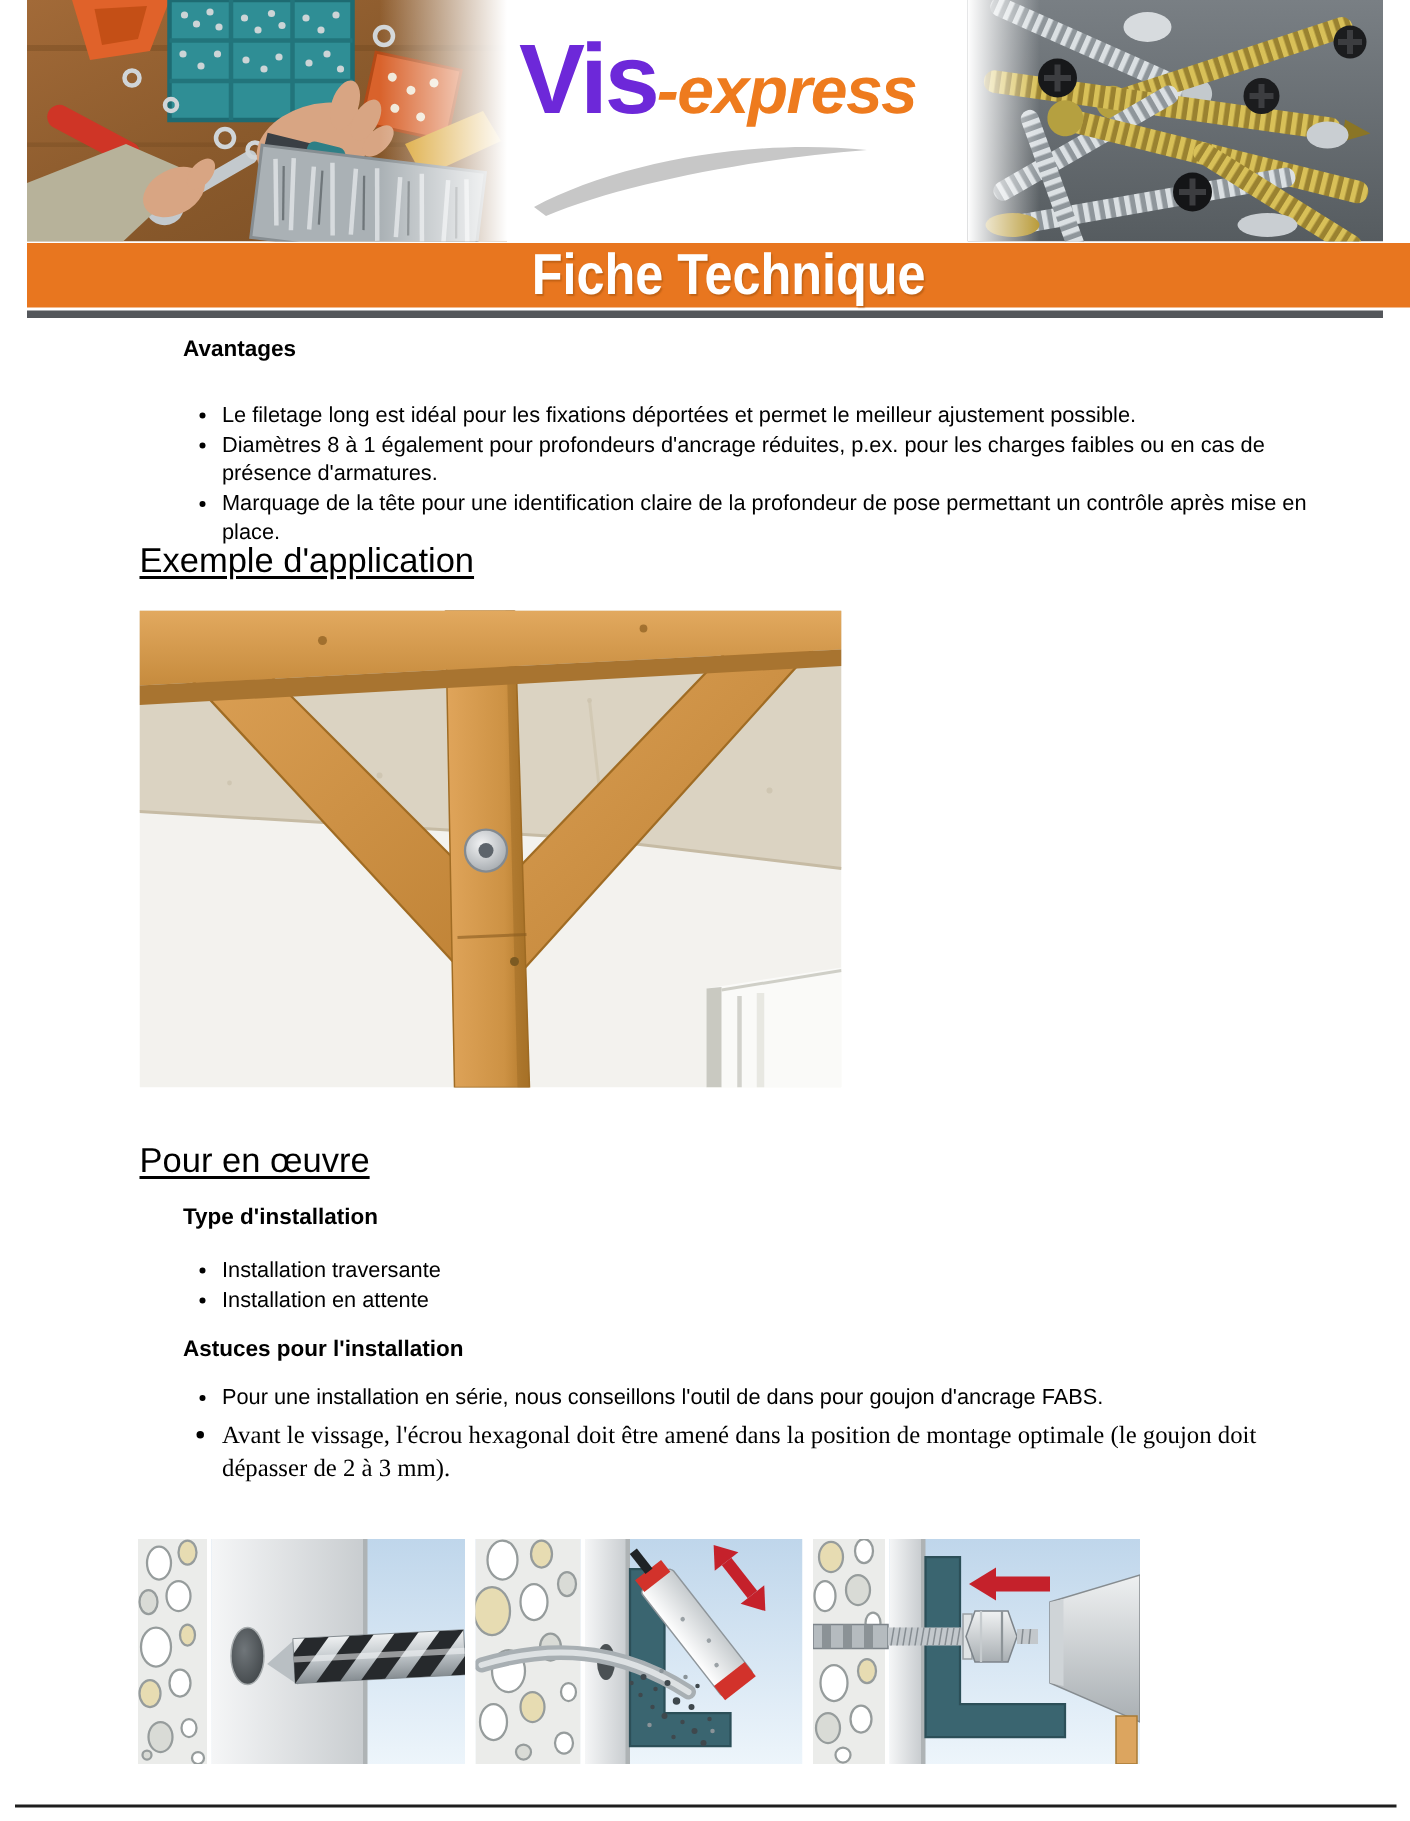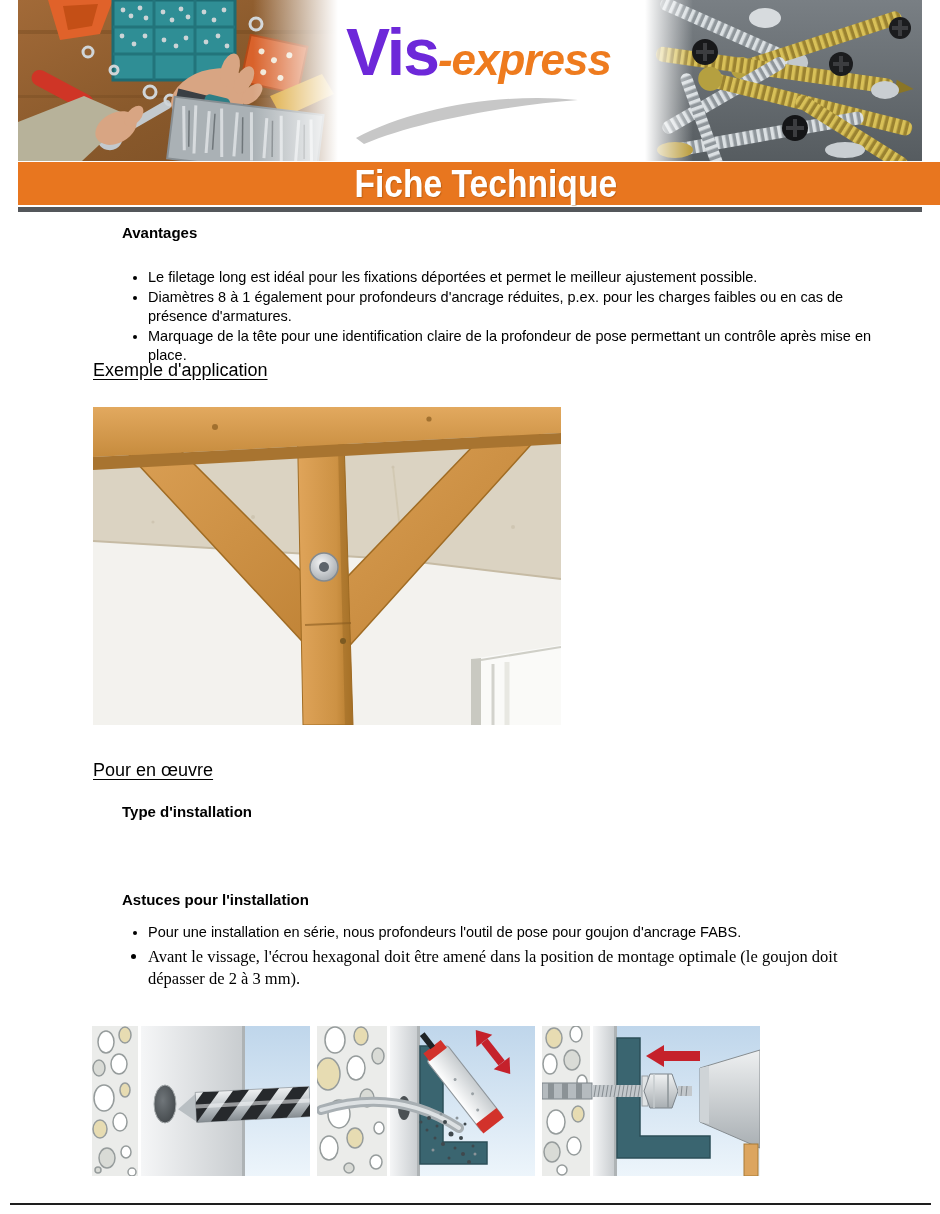--- a/index.html
+++ b/index.html
@@ -22,21 +22,21 @@
     background:#e8761f; text-align:center;
   }
   .banner-text {
     display:inline-block; color:#ffffff; font-weight:bold; font-size:35px;
     line-height:43px; transform:scale(0.96,1.1); letter-spacing:0px;
     text-shadow:1px 1px 1px rgba(120,60,0,0.35);
   }
   .banner-underline { position:absolute; left:18px; top:207px; width:904px; height:5px; background:#54575b; }
   
   .h-bold { position:absolute; left:93px; font-size:15px; font-weight:bold; color:#000;margin-left:29px; }
-  .h-underline { position:absolute; left:93px; font-size:18px; font-weight:normal; color:#000;
+  .h-underline { position:absolute; left:93px; font-size:23px; font-weight:normal; color:#000;
                  text-decoration:underline; text-underline-offset:3px; }
   .h-avantages { top:224px; }
   .h-exemple   { top:360px; }
   .h-mise      { top:760px; }
   .h-type      { top:803px; }
   .h-astuces   { top:891px; }
   ul.bullets { position:absolute; left:93px; list-style:disc; padding-left:55px; }
   ul.bullets li { font-size:14.5px; line-height:19.5px; color:#000; }
   .ul-avantages { top:268px; width:790px; }
   .ul-avantages li { max-width:745px; }
@@ -316,23 +316,27 @@
       <polygon points="378,252 468,238 468,318 378,318" fill="#fafaf8"></polygon>
       <polygon points="378,252 388,251 388,318 378,318" fill="#c9c9c1"></polygon>
       <line x1="400" y1="257" x2="400" y2="318" stroke="#d2d2cc" stroke-width="3"></line>
       <line x1="414" y1="255" x2="414" y2="318" stroke="#e8e8e2" stroke-width="5"></line>
       <line x1="388" y1="253" x2="468" y2="240" stroke="#cfcfc7" stroke-width="2"></line>
     </g>
   </svg>
 
   <h2 class="h-underline h-mise">Pour en œuvre</h2>
   <h3 class="h-bold h-type">Type d'installation</h3>
+  <ul class="bullets ul-type">
+    <li>Installation traversante</li>
+    <li>Installation en attente</li>
+  </ul>
   <h3 class="h-bold h-astuces">Astuces pour l'installation</h3>
   <ul class="bullets ul-astuces">
-    <li>Pour une installation en série, nous profondeurs l'outil de pose pour goujon d'ancrage FABS.</li>
+    <li>Pour une installation en série, nous conseillons l'outil de dans pour goujon d'ancrage FABS.</li>
     <li class="serif">Avant le vissage, l'écrou hexagonal doit être amené dans la position de montage optimale (le goujon doit dépasser de 2 à 3 mm).</li>
   </ul>
 
   <div class="steps">
 
     <svg viewBox="0 0 218 150">
       <defs>
         <linearGradient id="i1-sky" x1="0" y1="0" x2="0" y2="1">
           <stop offset="0" stop-color="#bfd6eb"></stop>
             <stop offset="1" stop-color="#edf5fb"></stop>

